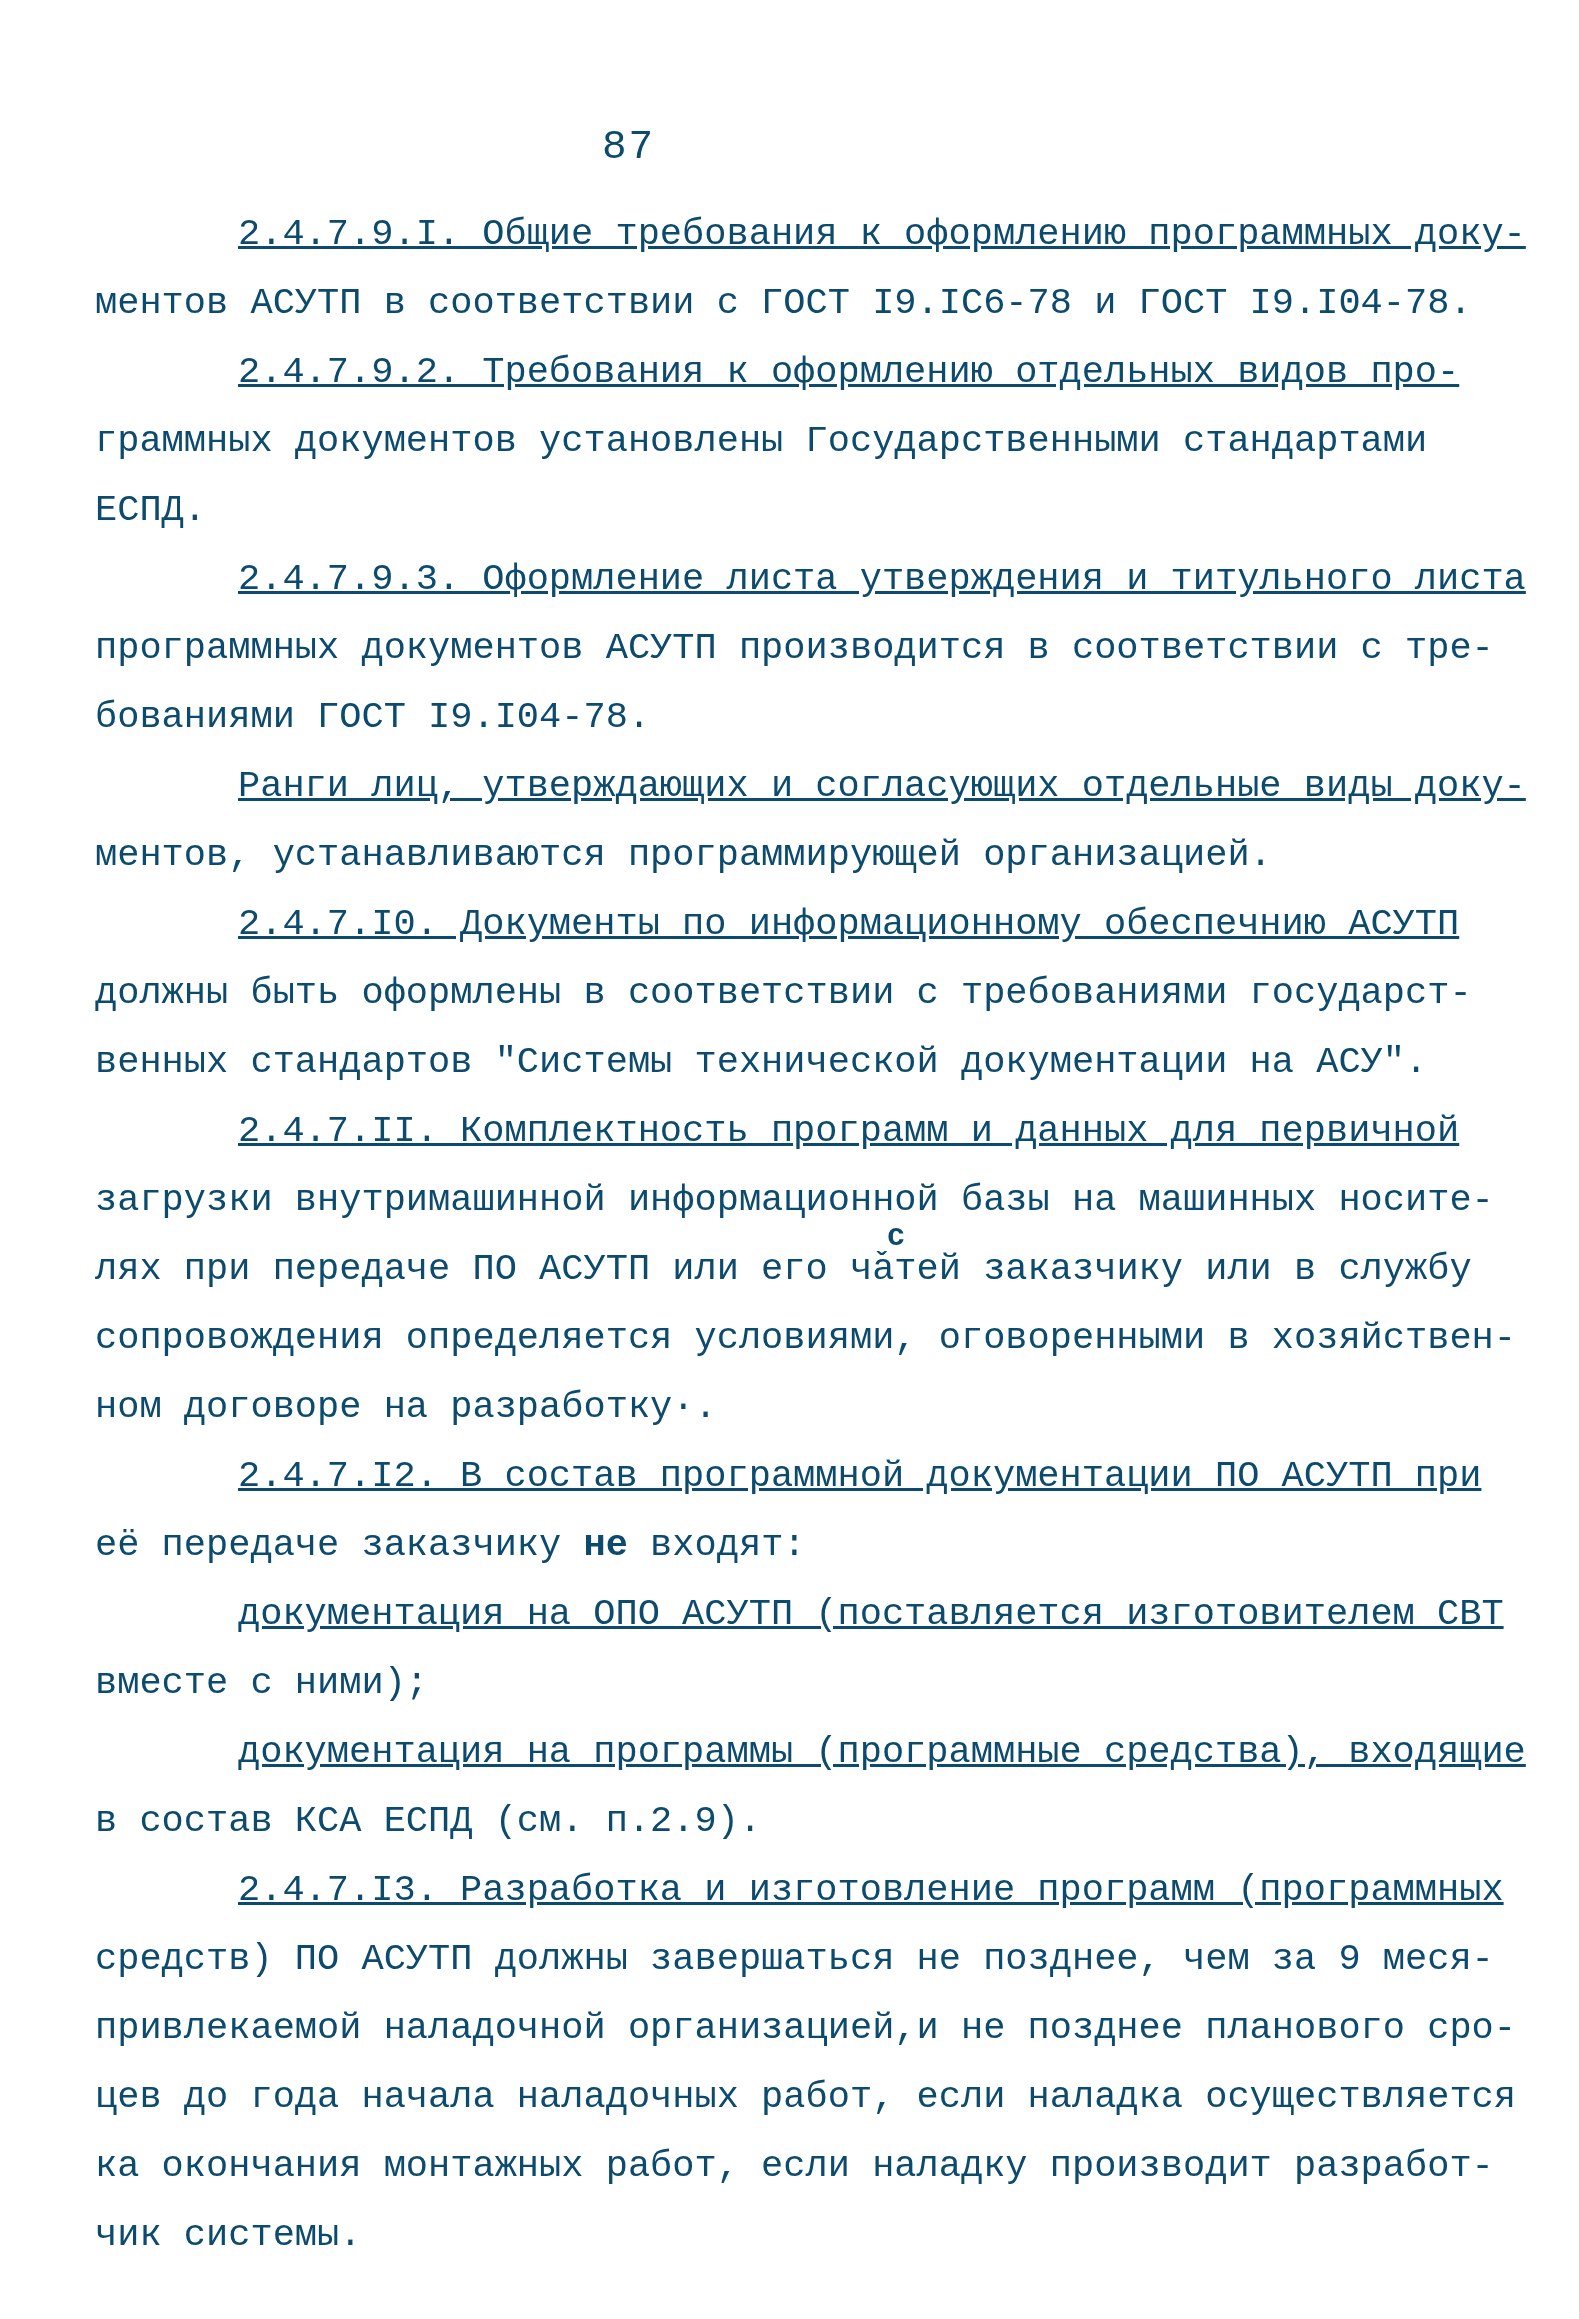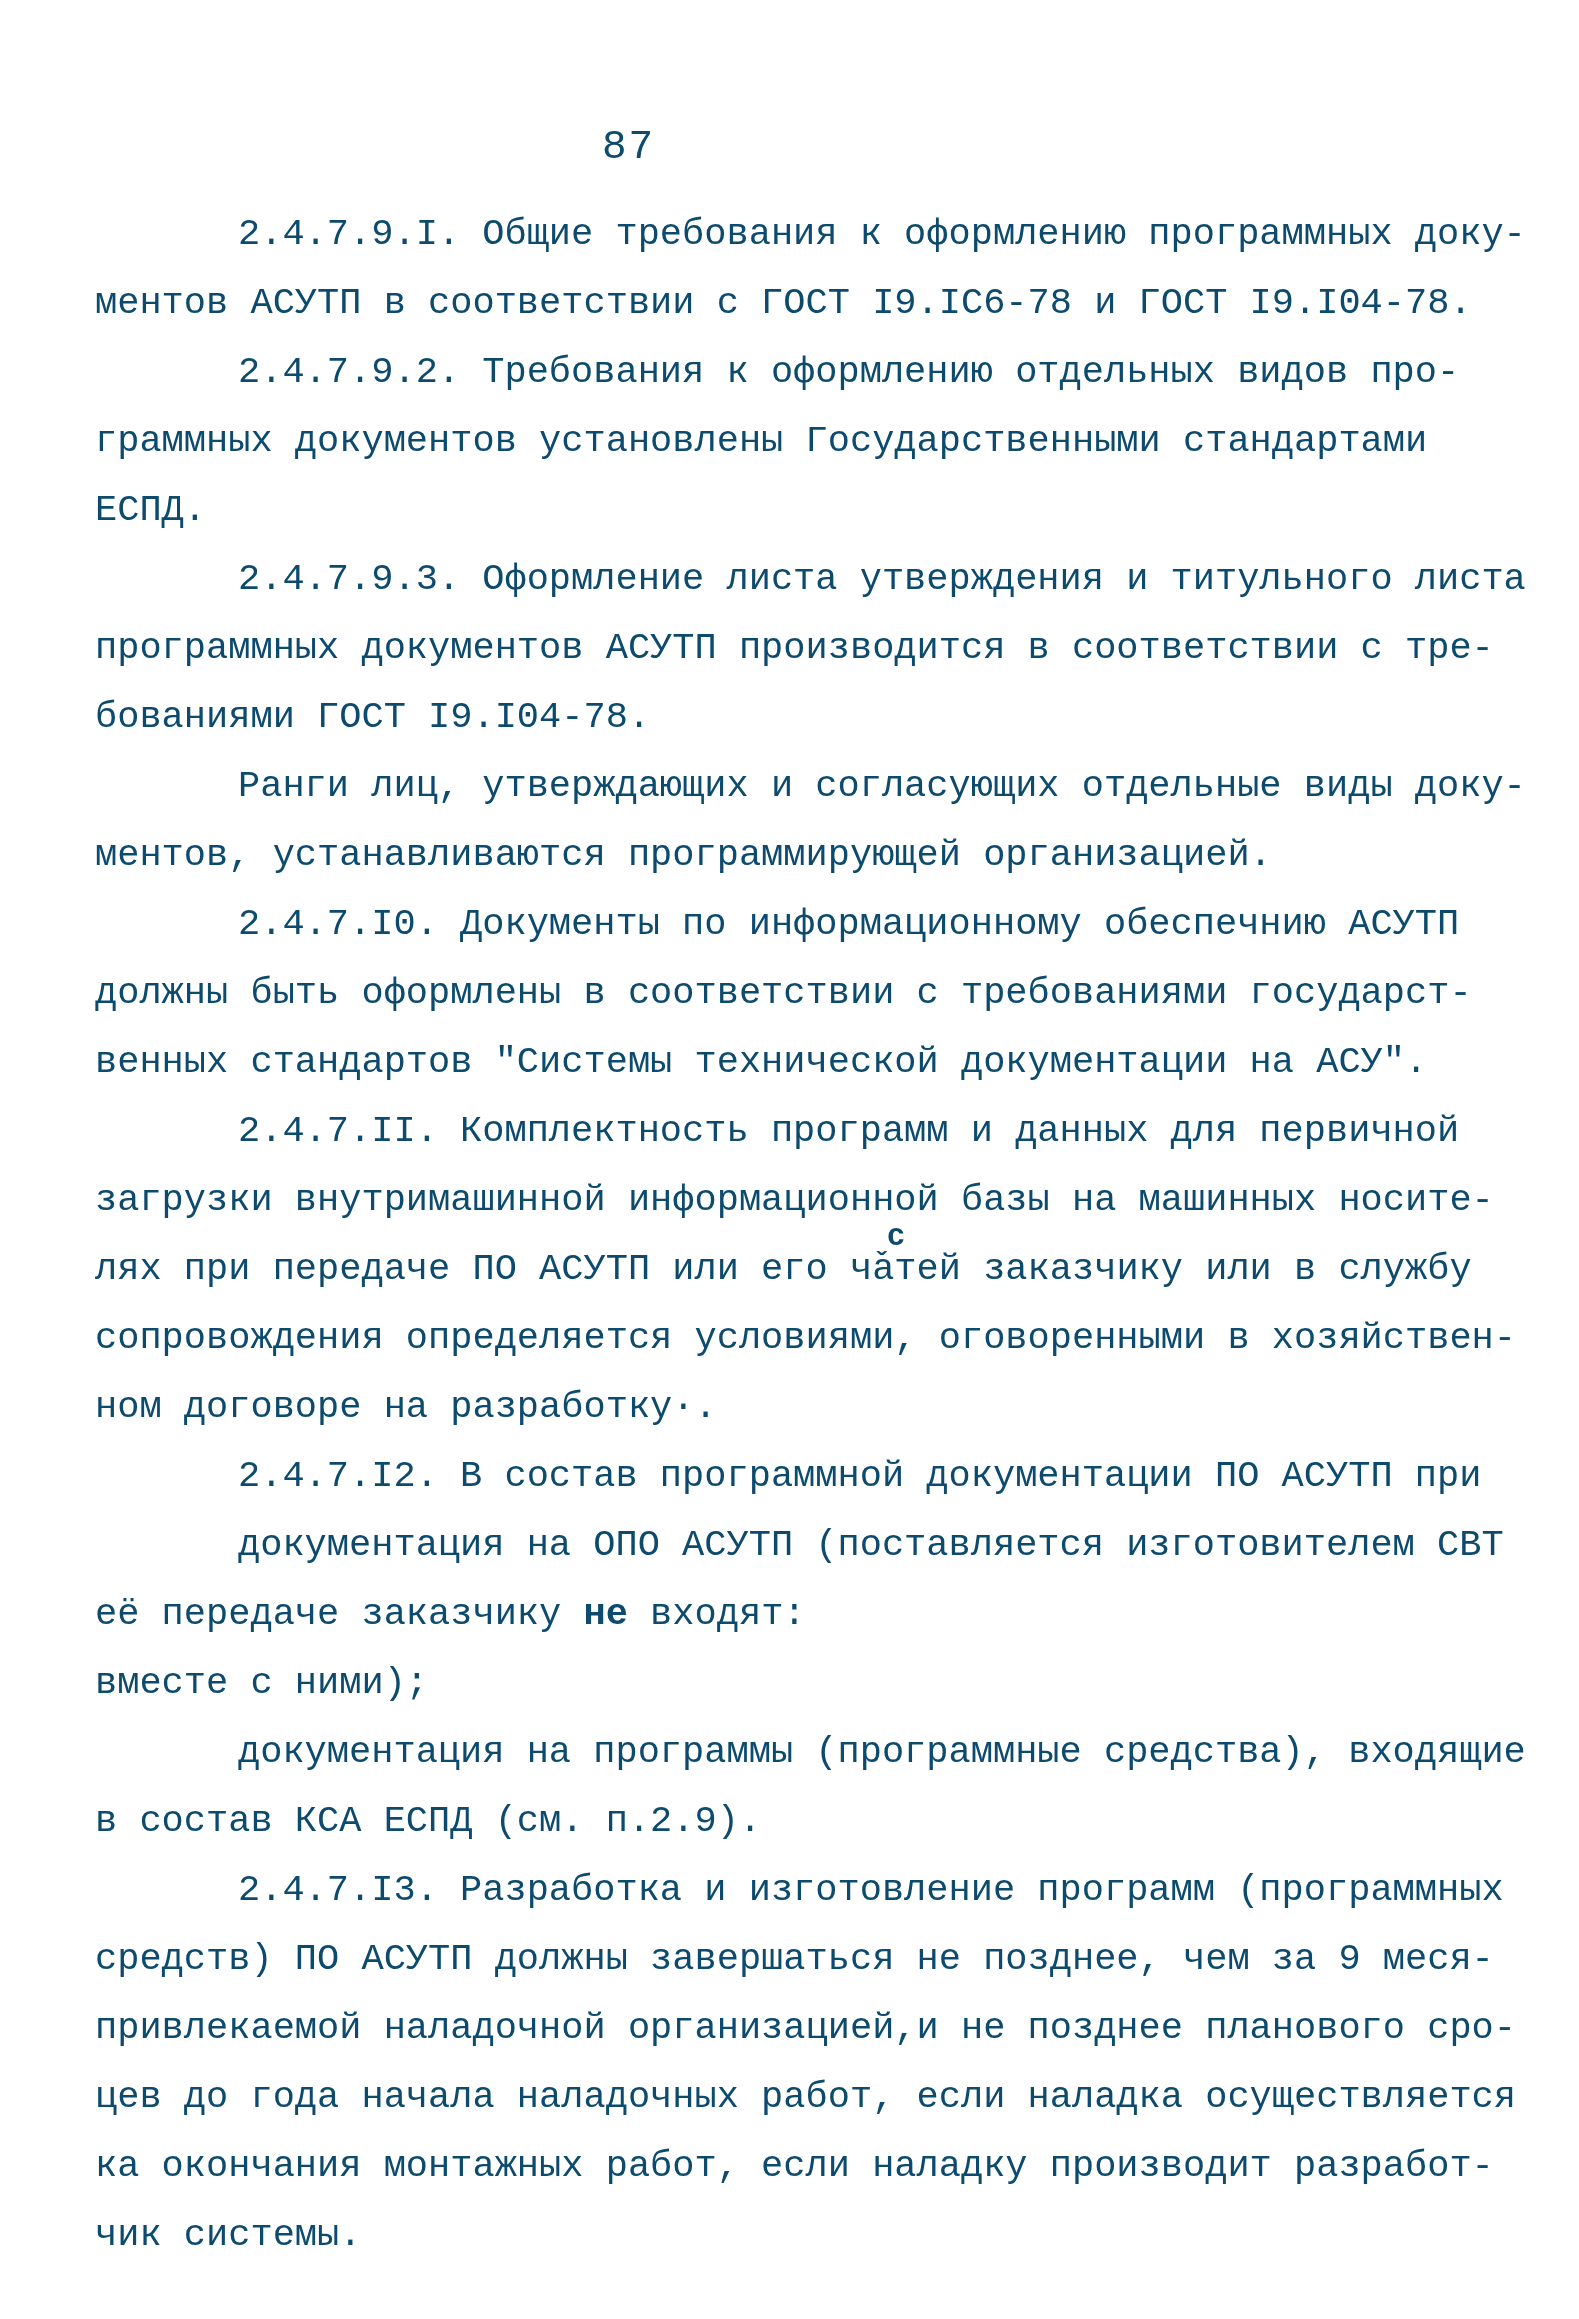--- a/index.html
+++ b/index.html
@@ -30,20 +30,21 @@
     left: 95px;
     width: 1408px;
   }
   .line {
     line-height: 69px;
     height: 69px;
     white-space: nowrap;
   }
   .line.indent {
     text-indent: 143px;
+    text-decoration: underline;
   }
   .bold {
     font-weight: bold;
   }
   
   .insert-above {
     display: inline-block;
     width: 0;
     overflow: visible;
     transform: translate(-7.6px, -34px);
@@ -78,22 +79,22 @@
       <div class="line"><span>ментов, устанавливаются программирующей организацией.</span></div>
       <div class="line indent"><span>2.4.7.I0. Документы по информационному обеспечнию АСУТП</span></div>
       <div class="line"><span>должны быть оформлены в соответствии с требованиями государст-</span></div>
       <div class="line"><span>венных стандартов "Системы технической документации на АСУ".</span></div>
       <div class="line indent"><span>2.4.7.II. Комплектность программ и данных для первичной</span></div>
       <div class="line"><span>загрузки внутримашинной информационной базы на машинных носите-</span></div>
       <div class="line"><span>лях при передаче ПО АСУТП или его ча</span><span class="insert-above">с</span><span class="caret-mark">ˇ</span><span>тей заказчику или в службу</span></div>
       <div class="line"><span>сопровождения определяется условиями, оговоренными в хозяйствен-</span></div>
       <div class="line"><span>ном договоре на разработку·.</span></div>
       <div class="line indent"><span>2.4.7.I2. В состав программной документации ПО АСУТП при</span></div>
+      <div class="line"><span>её передаче заказчику </span><span class="bold">не</span><span> входят:</span></div>
       <div class="line indent"><span>документация на ОПО АСУТП (поставляется изготовителем СВТ</span></div>
-      <div class="line"><span>её передаче заказчику </span><span class="bold">не</span><span> входят:</span></div>
       <div class="line"><span>вместе с ними);</span></div>
       <div class="line indent"><span>документация на программы (программные средства), входящие</span></div>
       <div class="line"><span>в состав КСА ЕСПД (см. п.2.9).</span></div>
       <div class="line indent"><span>2.4.7.I3. Разработка и изготовление программ (программных</span></div>
       <div class="line"><span>средств) ПО АСУТП должны завершаться не позднее, чем за 9 меся-</span></div>
       <div class="line"><span>привлекаемой наладочной организацией,и не позднее планового сро-</span></div>
       <div class="line"><span>цев до года начала наладочных работ, если наладка осуществляется</span></div>
       <div class="line"><span>ка окончания монтажных работ, если наладку производит разработ-</span></div>
       <div class="line"><span>чик системы.</span></div>
     </div>

